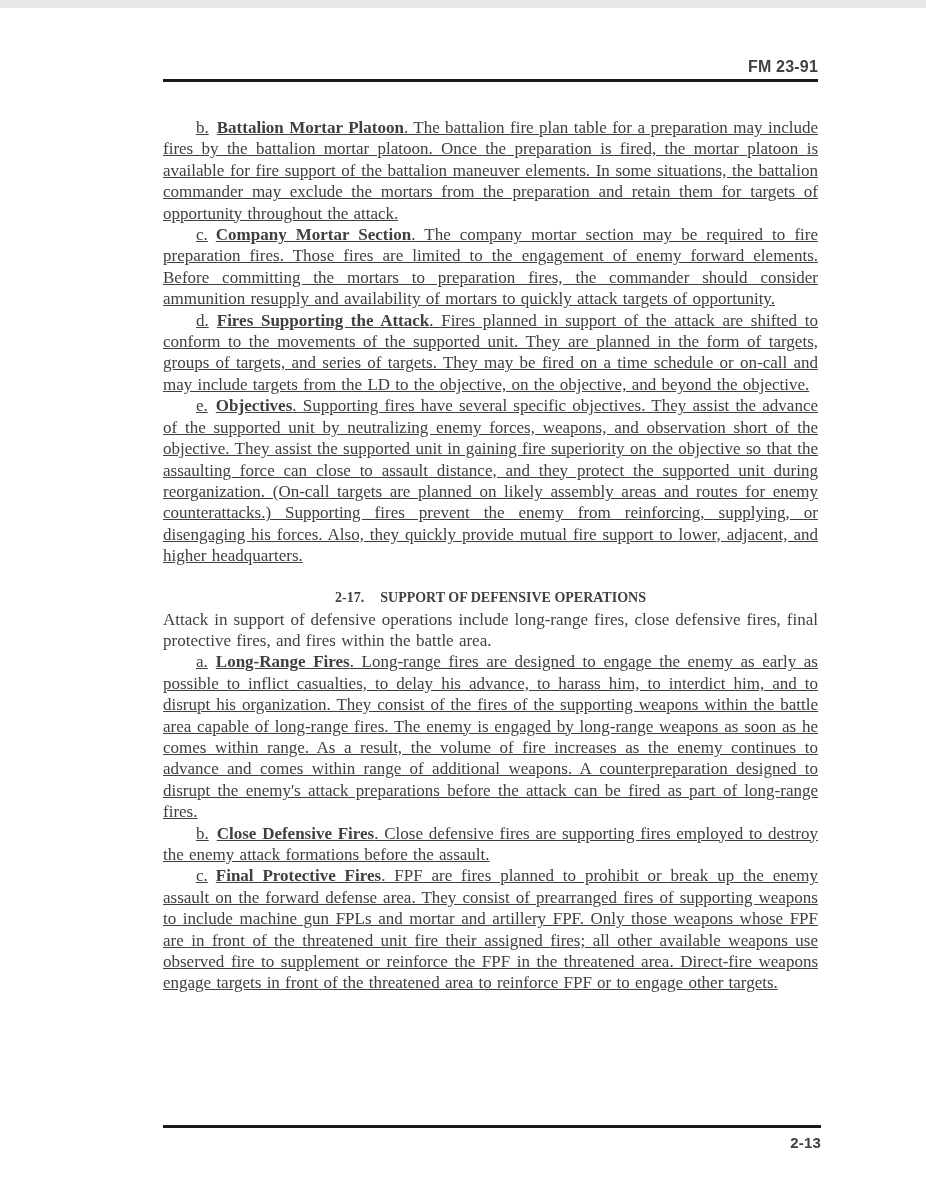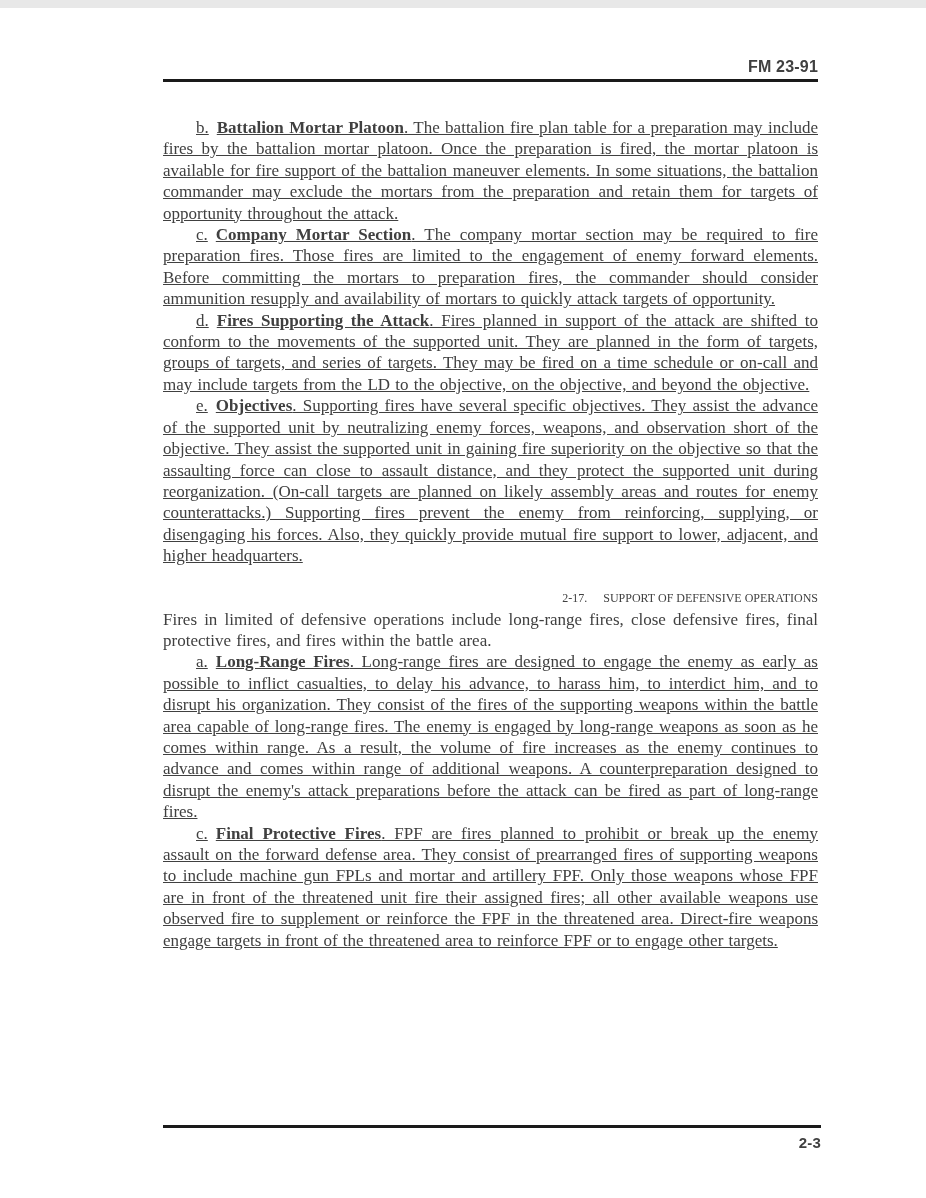--- a/index.html
+++ b/index.html
@@ -45,24 +45,24 @@
   }
   .body-text p.para {
     margin: 0;
     word-spacing: 1px;
   }
   .body-text p.para.indent { text-indent: 33px; text-decoration: underline; }
   .body-text .lead { margin-right: 8px; }
   h2.section-heading {
     margin: 20px 0 0 0;
     font-family: "Liberation Serif", serif;
-    font-size: 12px;
-    font-weight: normal;
+    font-size: 14px;
+    font-weight: bold;
     line-height: 22px;
-    text-align: right;
+    text-align: center;
   }
   h2.section-heading .sec-num { margin-right: 16px; }
   
   .footer-block {
     position: absolute;
     top: 1117px;
     left: 163px;
     width: 658px;
   }
   .footer-rule {
@@ -87,23 +87,24 @@
     <div class="header-doc-number">FM 23-91</div>
     <div class="header-rule"></div>
   </div>
 
   <div class="body-text">
       <p class="para indent"><span class="lead">b.</span><strong>Battalion Mortar Platoon</strong><span>.  The battalion fire plan table for a preparation may include fires by the battalion mortar platoon.  Once the preparation is fired, the mortar platoon is available for fire support of the battalion maneuver elements.  In some situations, the battalion commander may exclude the mortars from the preparation and retain them for targets of opportunity throughout the attack.</span></p>
       <p class="para indent"><span class="lead">c.</span><strong>Company Mortar Section</strong><span>.  The company mortar section may be required to fire preparation fires.  Those fires are limited to the engagement of enemy forward elements.  Before committing the mortars to preparation fires, the commander should consider ammunition resupply and availability of mortars to quickly attack targets of opportunity.</span></p>
       <p class="para indent"><span class="lead">d.</span><strong>Fires Supporting the Attack</strong><span>.  Fires planned in support of the attack are shifted to conform to the movements of the supported unit.  They are planned in the form of targets, groups of targets, and series of targets.  They may be fired on a time schedule or on-call and may include targets from the LD to the objective, on the objective, and beyond the objective.</span></p>
       <p class="para indent"><span class="lead">e.</span><strong>Objectives</strong><span>.  Supporting fires have several specific objectives.  They assist the advance of the supported unit by neutralizing enemy forces, weapons, and observation short of the objective.  They assist the supported unit in gaining fire superiority on the objective so that the assaulting force can close to assault distance, and they protect the supported unit during reorganization.  (On-call targets are planned on likely assembly areas and routes for enemy counterattacks.)  Supporting fires prevent the enemy from reinforcing, supplying, or disengaging his forces.  Also, they quickly provide mutual fire support to lower, adjacent, and higher headquarters.</span></p>
       <h2 class="section-heading"><span class="sec-num">2-17.</span><span>SUPPORT OF DEFENSIVE OPERATIONS</span></h2>
-      <p class="para"><span>Fires in limited of defensive operations include long-range fires, close defensive fires, final protective fires, and fires within the battle area.</span></p>
+      <p class="para"><span>Attack in support of defensive operations include long-range fires, close defensive fires, final protective fires, and fires within the battle area.</span></p>
       <p class="para indent"><span class="lead">a.</span><strong>Long-Range Fires</strong><span>.  Long-range fires are designed to engage the enemy as early as possible to inflict casualties, to delay his advance, to harass him, to interdict him, and to disrupt his organization.  They consist of the fires of the supporting weapons within the battle area capable of long-range fires.  The enemy is engaged by long-range weapons as soon as he comes within range.  As a result, the volume of fire increases as the enemy continues to advance and comes within range of additional weapons.  A counterpreparation designed to disrupt the enemy's attack preparations before the attack can be fired as part of long-range fires.</span></p>
+      <p class="para indent"><span class="lead">b.</span><strong>Close Defensive Fires</strong><span>.  Close defensive fires are supporting fires employed to destroy the enemy attack formations before the assault.</span></p>
       <p class="para indent"><span class="lead">c.</span><strong>Final Protective Fires</strong><span>.  FPF are fires planned to prohibit or break up the enemy assault on the forward defense area.  They consist of prearranged fires of supporting weapons to include machine gun FPLs and mortar and artillery FPF. Only those weapons whose FPF are in front of the threatened unit fire their assigned fires; all other available weapons use observed fire to supplement or reinforce the FPF in the threatened area.  Direct-fire weapons engage targets in front of the threatened area to reinforce FPF or to engage other targets.</span></p>
     </div>
 
   <div class="footer-block">
     <div class="footer-rule"></div>
-    <div class="footer-page-number">2-3</div>
+    <div class="footer-page-number">2-13</div>
   </div>
 
 </div>
 
 </body></html>

